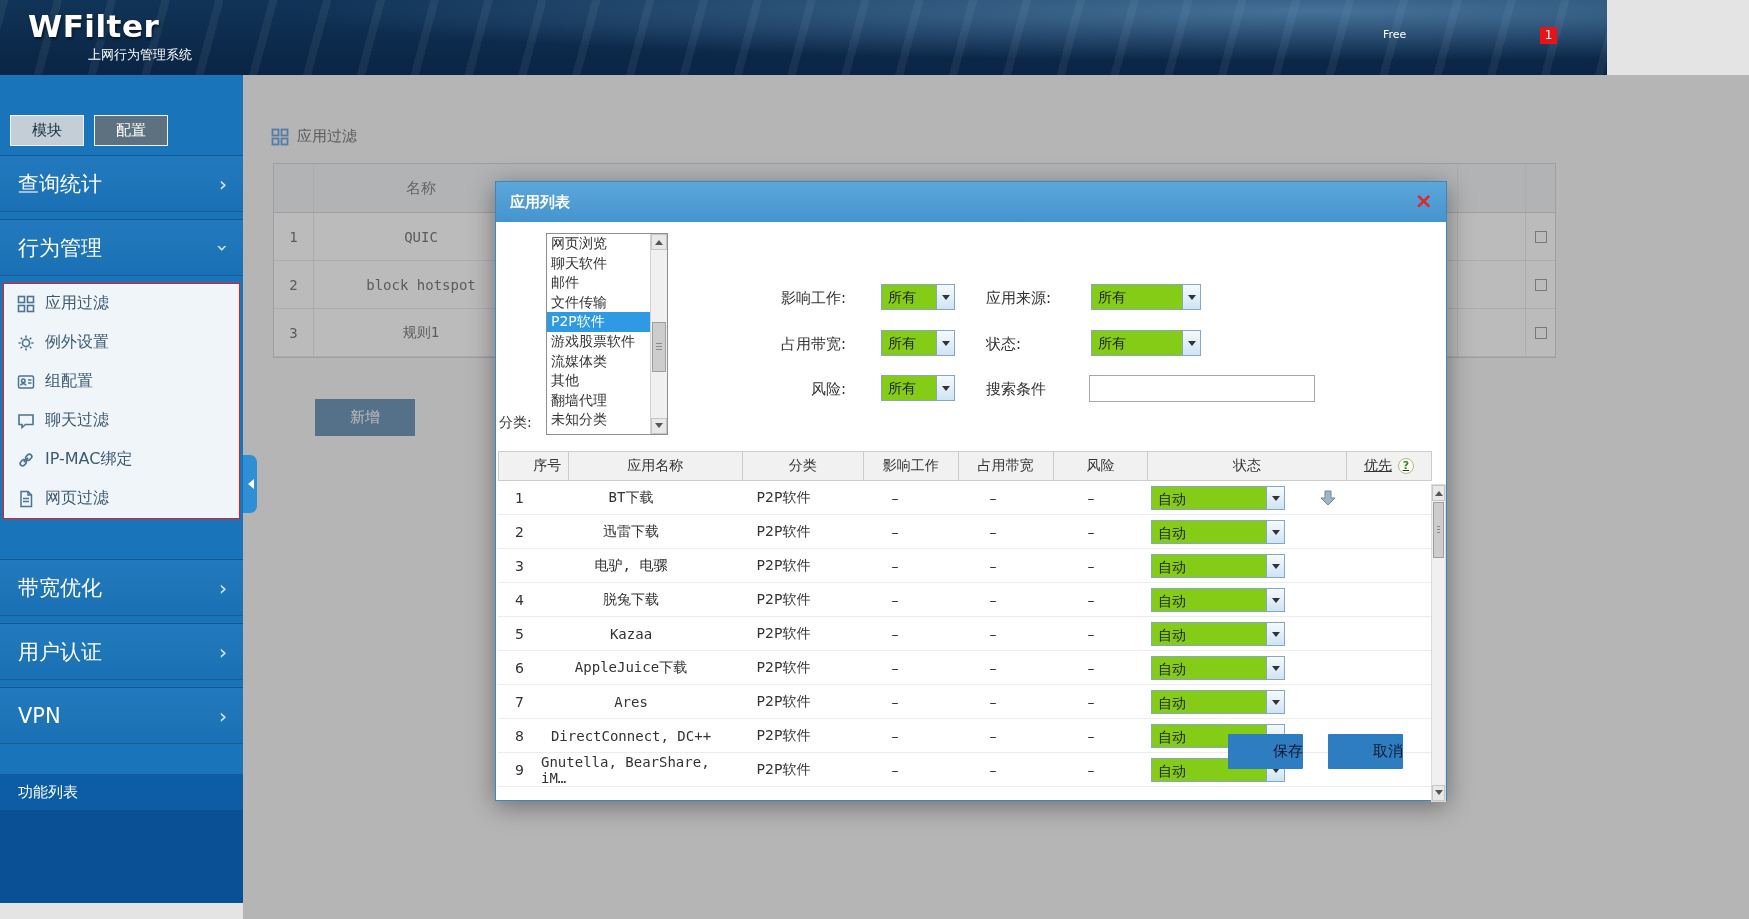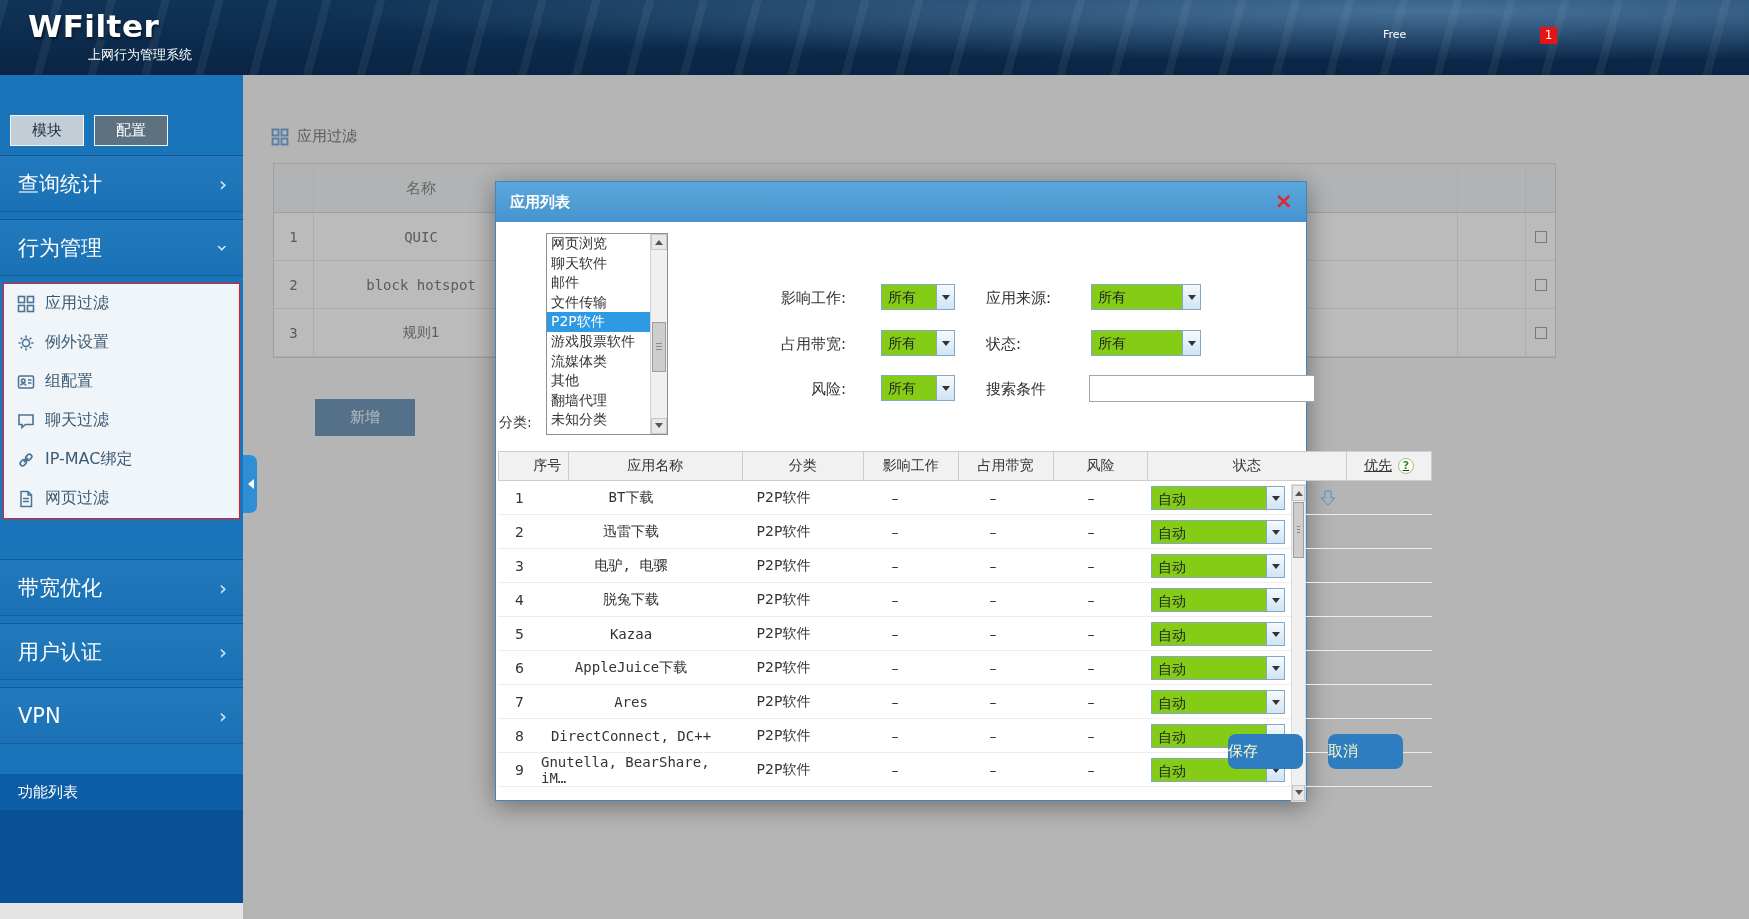--- a/index.html
+++ b/index.html
@@ -5,21 +5,21 @@
   * { margin:0; padding:0; box-sizing:border-box; }
   html,body { width:1749px; height:919px; }
   body {
     position:relative; overflow:hidden; background:#e4e4e4;
     font-family:"DejaVu Sans","Liberation Sans",sans-serif; font-size:14px; color:#333;
   }
   .mono { font-family:"DejaVu Sans Mono","Liberation Mono",monospace; }
 
   
   .header {
-    position:absolute; left:0; top:0; width:1749px; height:75px;
+    position:absolute; left:0; top:0; width:1607px; height:75px;
     background:
       radial-gradient(ellipse at 82% 15%, rgba(125,175,220,0.50), rgba(125,175,220,0) 55%),
       repeating-linear-gradient(105deg, rgba(255,255,255,0.06) 0 8px, rgba(255,255,255,0) 8px 52px),
       linear-gradient(#103457,#0a2444);
     z-index:30;
   }
   .logo { position:absolute; left:28px; top:8px; font-size:31px; font-weight:bold; color:#fff;
           letter-spacing:.5px; text-shadow:1px 2px 3px rgba(0,0,0,.55); }
   .logo-sub { position:absolute; left:88px; top:46px; font-size:13px; color:#fff; }
   .plan { position:absolute; left:1383px; top:28px; font-size:11px; font-weight:normal; color:#fff; }
@@ -65,21 +65,21 @@
   .bgc-name { width:214px; text-align:center; }
   .bgc-fill { flex:1; align-self:stretch; border-right:1px solid #e1e5e8; }
   .bgc-a { width:68px; align-self:stretch; border-right:1px solid #e1e5e8; }
   .bgc-b { width:29px; display:flex; align-items:center; justify-content:center; }
   .bg-check { width:12px; height:12px; border:1px solid #8a8a8a; background:#fff; }
   .bg-btn { position:absolute; left:72px; top:324px; width:100px; height:37px; background:#497ca6;
             color:#fff; font-size:15px; text-align:center; line-height:37px; cursor:pointer; }
   .dim-overlay { position:absolute; inset:0; background:rgba(100,100,100,.44); z-index:10; }
 
   
-  .modal { position:absolute; left:495px; top:181px; width:812px; height:620px; background:#fff;
+  .modal { position:absolute; left:495px; top:181px; width:952px; height:620px; background:#fff;
            border:1px solid #3c87c0; box-shadow:0 5px 24px rgba(0,0,0,.4); z-index:40; }
   .modal-title-bar { height:40px; background:linear-gradient(#5ba7db,#4694cf); position:relative; }
   .modal-title { color:#fff; font-size:15px; font-weight:bold; line-height:40px; padding-left:14px; }
   .modal-close { position:absolute; right:13px; top:6px; color:#e22727; font-weight:bold; font-size:22px;
                  line-height:26px; cursor:pointer; }
   .modal-body { position:relative; height:578px; font-size:14px; }
 
   .cat-label { position:absolute; left:3px; top:192px; font-size:14px; color:#333; }
   .cat-list { position:absolute; left:50px; top:11px; width:122px; height:202px; border:1px solid #8f8f8f;
               background:#fff; overflow:hidden; }
@@ -123,22 +123,22 @@
   .help-icon { display:inline-block; width:16px; height:16px; margin-left:6px; border-radius:50%;
                border:1px solid #9fc18f; background:#fdfdf4; color:#2e8b2e; font-size:11px; font-weight:bold;
                text-align:center; line-height:14px; }
   .pri-down-icon { margin-left:34px; display:flex; }
 
   .dscroll { position:absolute; right:0; top:262px; width:15px; height:318px; background:#f0f0f0;
              border:1px solid #dadada; }
   .dthumb { position:absolute; left:1px; right:1px; top:17px; height:56px; background:#cdcdcd;
             border:1px solid #9e9e9e; cursor:grab; }
 
-  .dlg-btn { position:absolute; top:512px; width:75px; height:35px; background:#2d7dc0; color:#fef9c3;
-             font-size:15px; text-align:left; line-height:35px; cursor:pointer; z-index:5; border-radius:8px; }
+  .dlg-btn { position:absolute; top:512px; width:75px; height:35px; background:#2d7dc0; color:#0f172a;
+             font-size:15px; text-align:right; line-height:35px; cursor:pointer; z-index:5; border-radius:1px; }
   .btn-save { left:732px; } .btn-cancel { left:832px; }
 </style>
 </head>
 <body>
 
 <div class="header">
   <div class="logo">WFilter</div>
   <div class="logo-sub">上网行为管理系统</div>
   <div class="plan">Free</div>
   <div class="notif-badge">1</div>

